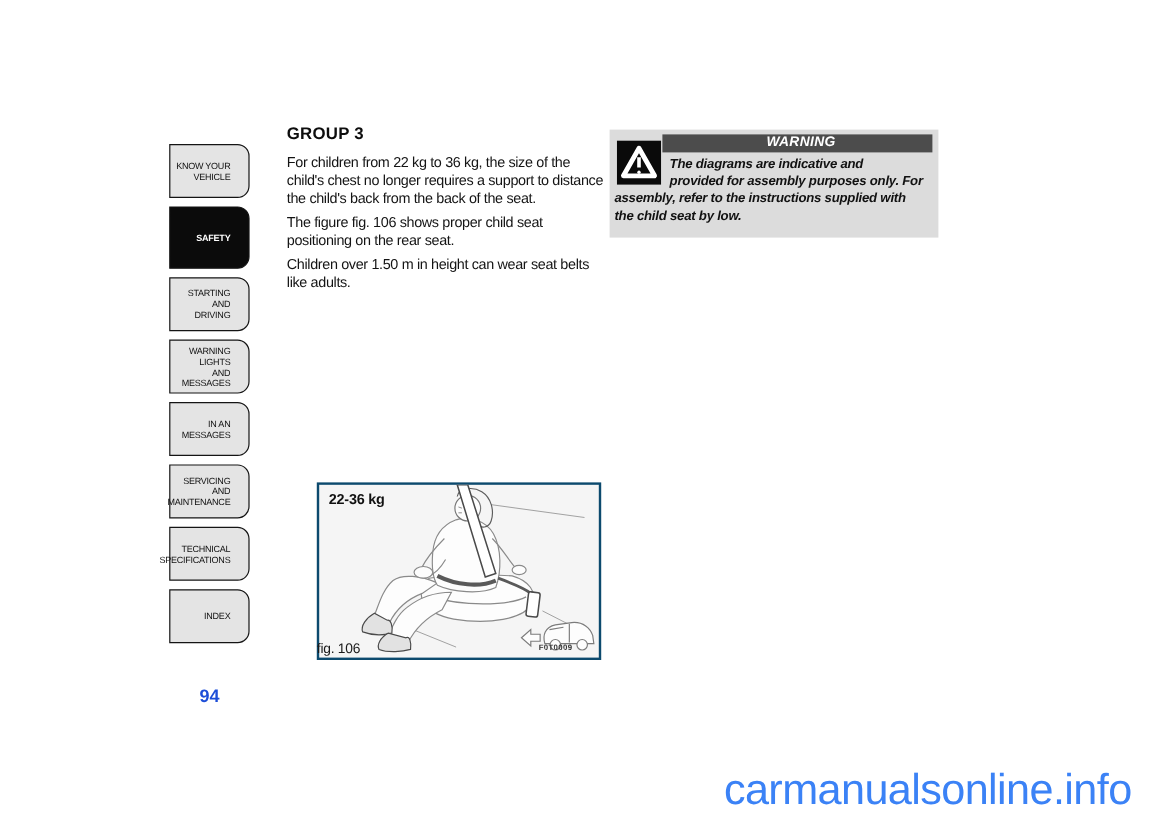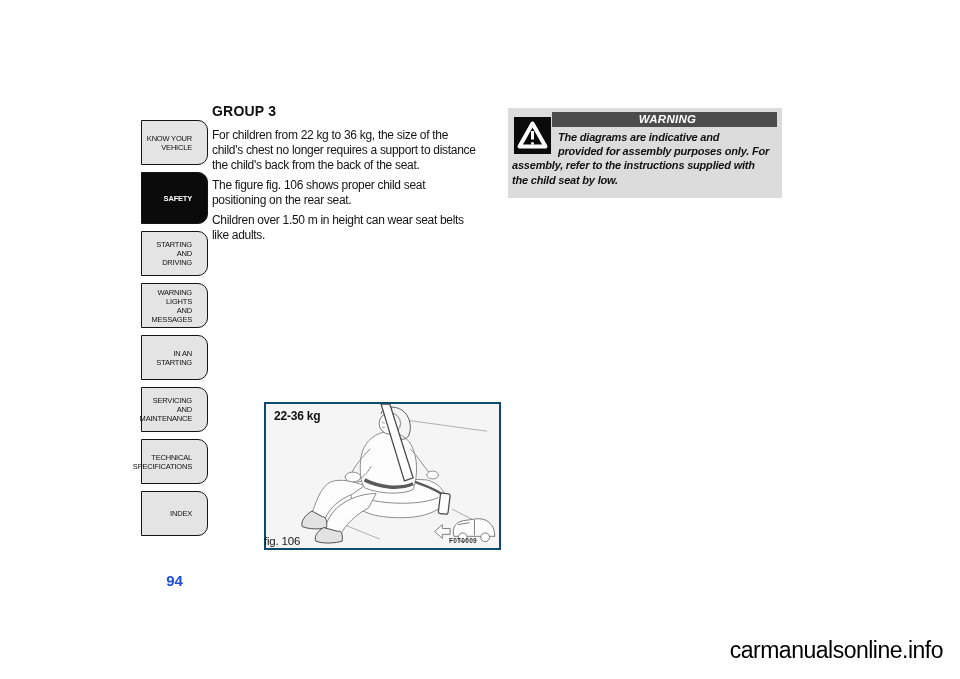--- a/index.html
+++ b/index.html
@@ -19,21 +19,21 @@
     text-align:right; color:#111; white-space:pre-line;
   }
   .tab.active { background:#0b0b0b; height:52px; }
   .tab.active span { color:#ffffff; font-weight:bold; }
   .page-number {
     position:absolute; left:141px; top:572px; width:67px;
     text-align:center; font-weight:bold; font-size:15px; color:#1d4ed8;
   }
 
   
-  .main-text { position:absolute; left:212px; top:103px; width:295px; }
+  .main-text { position:absolute; left:239px; top:103px; width:295px; }
   .main-text h1 { font-size:14px; line-height:17px; color:#0d0d0d; margin-bottom:8px; letter-spacing:0.2px; }
   .main-text p {
     font-size:12px; line-height:15px; color:#141414;
     letter-spacing:-0.3px; margin-bottom:5px; white-space:pre-line;
   }
 
   
   .figure-box {
     position:absolute; left:240px; top:402px; width:237px; height:148px;
     border:2px solid #0c4a6e; background:#f5f5f5;margin-left:24px;
@@ -62,21 +62,21 @@
     line-height:15px; text-align:center; letter-spacing:0.3px;
   }
   .warning-body {
     font-weight:bold; font-style:italic; font-size:11px; line-height:14.2px;
     color:#111; padding:3px 1px 0 1px; letter-spacing:-0.2px; white-space:pre-line;
   }
 
   
   .watermark {
     position:absolute; right:17px; top:637px;
-    font-size:23px; color:#000000; letter-spacing:-0.5px;
+    font-size:36px; color:#3b82f6; letter-spacing:-0.5px;
   }
 </style>
 </head>
 <body>
 
 <div class="page">
 
   <div class="sidebar">
     <div class="tab">
       <span>KNOW YOUR
@@ -87,21 +87,21 @@
     </div>
     <div class="tab">
       <span>STARTING AND
 DRIVING</span>
     </div>
     <div class="tab">
       <span>WARNING LIGHTS
 AND MESSAGES</span>
     </div>
     <div class="tab">
-      <span>IN AN STARTING</span>
+      <span>IN AN MESSAGES</span>
     </div>
     <div class="tab">
       <span>SERVICING AND
 MAINTENANCE</span>
     </div>
     <div class="tab">
       <span>TECHNICAL
 SPECIFICATIONS</span>
     </div>
     <div class="tab">

